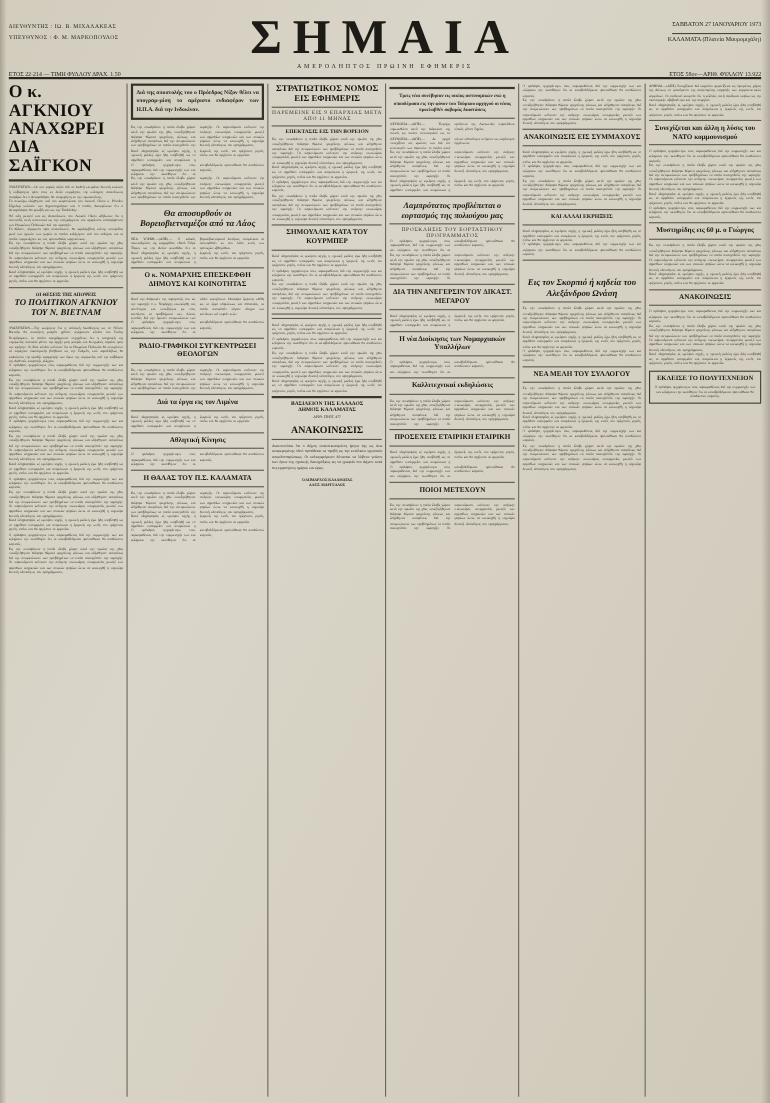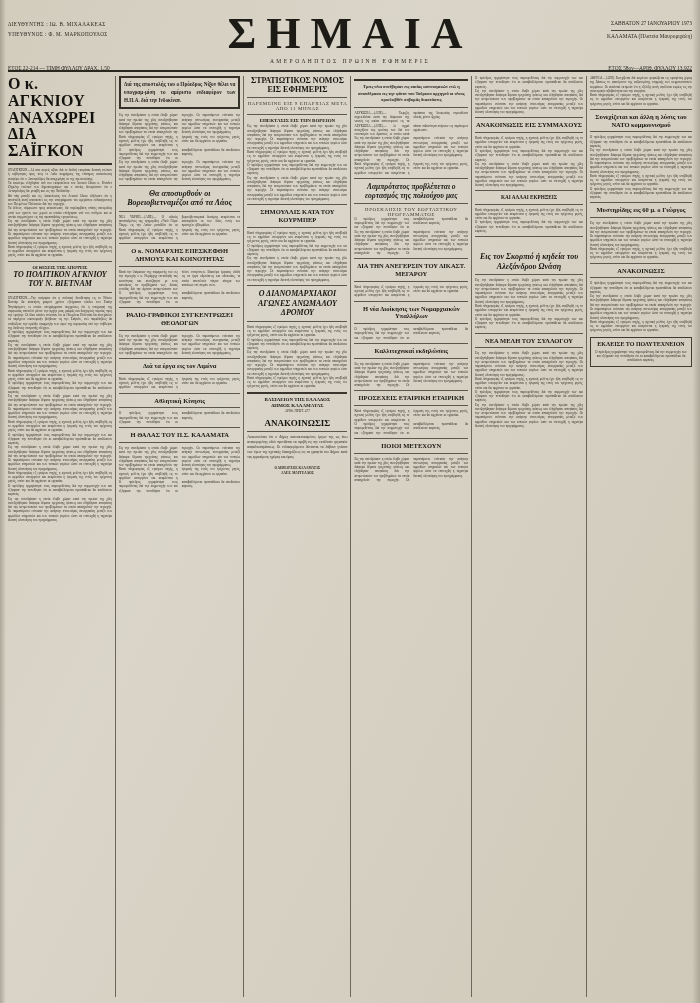--- a/index.html
+++ b/index.html
@@ -174,21 +174,20 @@
           <div class="tx">Εις την συνεδρίασιν η οποία έλαβε χώραν κατά την πρωίαν της χθες συνεζητήθησαν διάφορα θέματα τρεχούσης φύσεως και ελήφθησαν αποφάσεις διά την αντιμετώπισιν των προβλημάτων τα οποία απασχολούν την περιοχήν. Οι παριστάμενοι ετόνισαν την ανάγκην στενωτέρας συνεργασίας μεταξύ των αρμοδίων υπηρεσιών και των τοπικών φορέων ώστε να επιτευχθή η ταχυτέρα δυνατή υλοποίησις του προγράμματος.</div>
 
           <div class="rule"></div>
           <div class="hdr-sm">ΣΗΜΟΥΛΛΙΣ ΚΑΤΑ ΤΟΥ ΚΟΥΡΜΠΕΡ</div>
           <div class="rule"></div>
           <div class="tx">Κατά πληροφορίας εξ εγκύρου πηγής, η σχετική μελέτη έχει ήδη υποβληθή εις το αρμόδιον υπουργείον και αναμένεται η έγκρισίς της εντός του τρέχοντος μηνός, οπότε και θα αρχίσουν αι εργασίαι.</div>
           <div class="tx">Ο πρόεδρος ηυχαρίστησε τους παρευρεθέντας διά την συμμετοχήν των και εξέφρασε την πεποίθησιν ότι αι καταβαλλόμεναι προσπάθειαι θα αποδώσουν καρπούς.</div>
           <div class="tx">Εις την συνεδρίασιν η οποία έλαβε χώραν κατά την πρωίαν της χθες συνεζητήθησαν διάφορα θέματα τρεχούσης φύσεως και ελήφθησαν αποφάσεις διά την αντιμετώπισιν των προβλημάτων τα οποία απασχολούν την περιοχήν. Οι παριστάμενοι ετόνισαν την ανάγκην στενωτέρας συνεργασίας μεταξύ των αρμοδίων υπηρεσιών και των τοπικών φορέων ώστε να επιτευχθή η ταχυτέρα δυνατή υλοποίησις του προγράμματος.</div>
 
           <div class="rule"></div>
-          <div class="hdr-md">Ο ΔΙΑΝΟΜΑΡΧΙΑΚΟΙ ΑΓΩΝΕΣ ΑΝΩΜΑΛΟΥ ΔΡΟΜΟΥ</div>
           <div class="rule"></div>
           <div class="tx">Κατά πληροφορίας εξ εγκύρου πηγής, η σχετική μελέτη έχει ήδη υποβληθή εις το αρμόδιον υπουργείον και αναμένεται η έγκρισίς της εντός του τρέχοντος μηνός, οπότε και θα αρχίσουν αι εργασίαι.</div>
           <div class="tx">Ο πρόεδρος ηυχαρίστησε τους παρευρεθέντας διά την συμμετοχήν των και εξέφρασε την πεποίθησιν ότι αι καταβαλλόμεναι προσπάθειαι θα αποδώσουν καρπούς.</div>
           <div class="tx">Εις την συνεδρίασιν η οποία έλαβε χώραν κατά την πρωίαν της χθες συνεζητήθησαν διάφορα θέματα τρεχούσης φύσεως και ελήφθησαν αποφάσεις διά την αντιμετώπισιν των προβλημάτων τα οποία απασχολούν την περιοχήν. Οι παριστάμενοι ετόνισαν την ανάγκην στενωτέρας συνεργασίας μεταξύ των αρμοδίων υπηρεσιών και των τοπικών φορέων ώστε να επιτευχθή η ταχυτέρα δυνατή υλοποίησις του προγράμματος.</div>
           <div class="tx">Κατά πληροφορίας εξ εγκύρου πηγής, η σχετική μελέτη έχει ήδη υποβληθή εις το αρμόδιον υπουργείον και αναμένεται η έγκρισίς της εντός του τρέχοντος μηνός, οπότε και θα αρχίσουν αι εργασίαι.</div>
 
           <div class="rule2"></div>
           <div class="hdr-sm" style="font-size:5px;">ΒΑΣΙΛΕΙΟΝ ΤΗΣ ΕΛΛΑΔΟΣ</div>
           <div class="hdr-sm" style="font-size:5px;">ΔΗΜΟΣ ΚΑΛΑΜΑΤΑΣ</div>
           <div class="tiny-center">ΑΡΙΘ. ΠΡΩΤ. 477</div>

